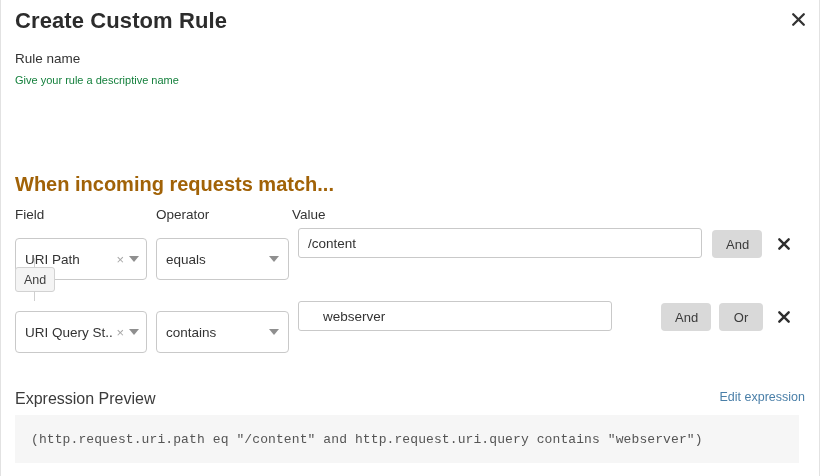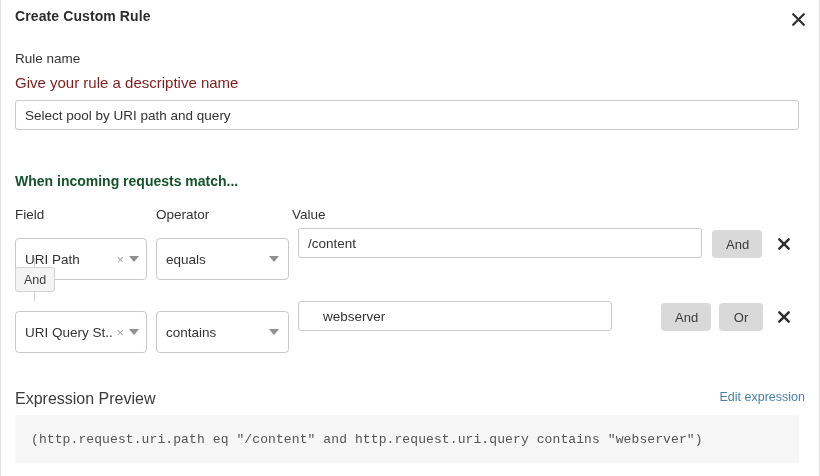--- a/index.html
+++ b/index.html
@@ -22,21 +22,21 @@
     border-left: 1px solid #e2e2e2;
     border-right: 1px solid #e2e2e2;
     overflow: hidden;
   }
 
   
   .dialog-title {
     position: absolute;
     left: 14px;
     top: 8px;
-    font-size: 14px;
+    font-size: 22px;
     font-weight: bold;
     color: #2c2c2c;
     letter-spacing: 0.1px;
   }
   .close-btn {
     position: absolute;
     right: 8px;
     top: 6px;
     width: 26px;
     height: 26px;
@@ -51,22 +51,22 @@
   .close-btn svg { display: block; }
 
   
   .field-label {
     position: absolute;
     font-size: 13.5px;
     color: #333333;
   }
   .field-sublabel {
     position: absolute;
-    font-size: 15px;
-    color: #7f1d1d;
+    font-size: 11px;
+    color: #15803d;
   }
   #rule-name-label { left: 14px; top: 51px; }
   #rule-name-sub   { left: 14px; top: 74px; }
 
   .text-input {
     position: absolute;
     height: 30px;
     border: 1px solid #c9c9c9;
     border-radius: 3px;
     background: #fff;
@@ -81,23 +81,23 @@
     top: 100px;
     width: 784px;
   }
   #rule-name-input::placeholder { color: #9b9b9b; }
 
   
   .section-heading {
     position: absolute;
     left: 14px;
     top: 173px;
-    font-size: 14px;
+    font-size: 20px;
     font-weight: bold;
-    color: #14532d;
+    color: #a16207;
   }
 
   
   #col-field    { left: 14px;  top: 207px; }
   #col-operator { left: 155px; top: 207px; }
   #col-value    { left: 291px; top: 207px; text-align: center; }
 
   
   .select {
     position: absolute;
@@ -256,21 +256,20 @@
 
   <div class="dialog-title">Create Custom Rule</div>
   <button class="close-btn">
     <svg width="15" height="15" viewBox="0 0 15 15" aria-hidden="true">
       <path d="M2.2 2.2 L12.8 12.8 M12.8 2.2 L2.2 12.8" stroke="#333333" stroke-width="2.3" stroke-linecap="round"></path>
     </svg>
   </button>
 
   <div class="field-label" id="rule-name-label">Rule name</div>
   <div class="field-sublabel" id="rule-name-sub">Give your rule a descriptive name</div>
-  <input class="text-input" id="rule-name-input" type="text" value="Select pool by URI path and query" style="">
 
   <div class="section-heading">When incoming requests match...</div>
 
   <div class="field-label" id="col-field">Field</div>
   <div class="field-label" id="col-operator">Operator</div>
   <div class="field-label" id="col-value">Value</div>
 
   <div class="select" id="field-select-0">
     <span class="sel-text">URI Path</span>
     <span class="sel-clear">×</span>

